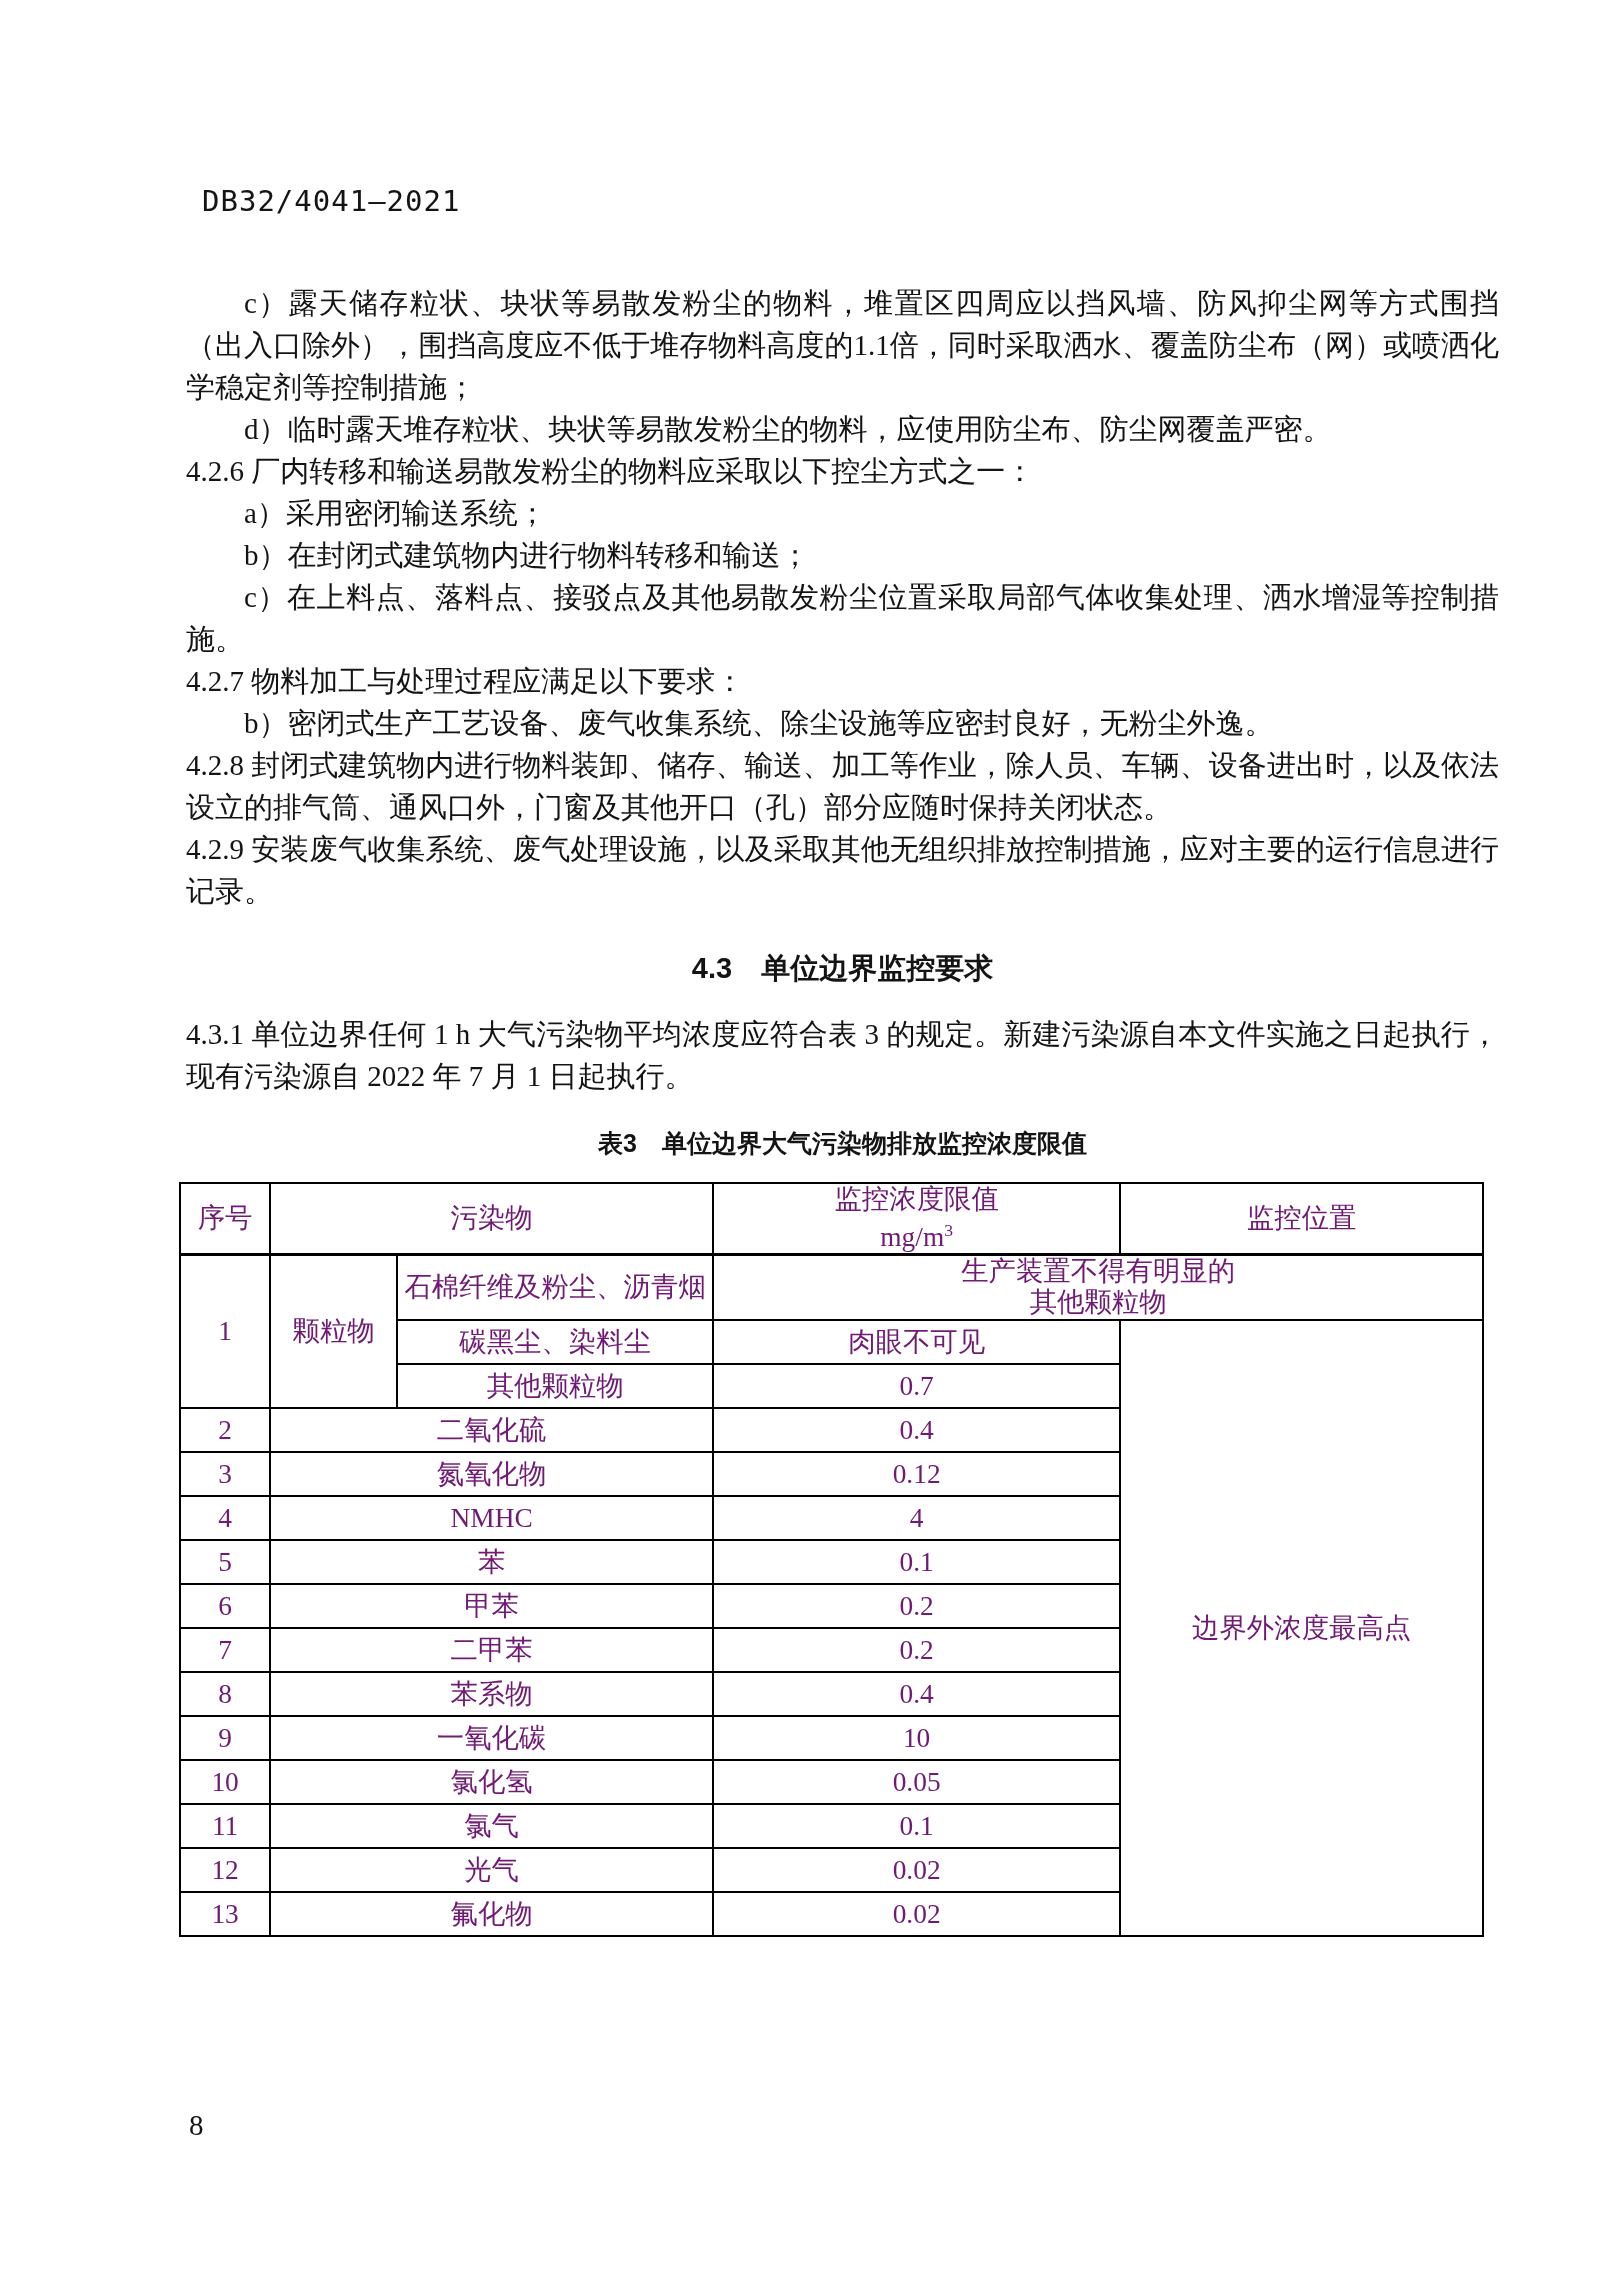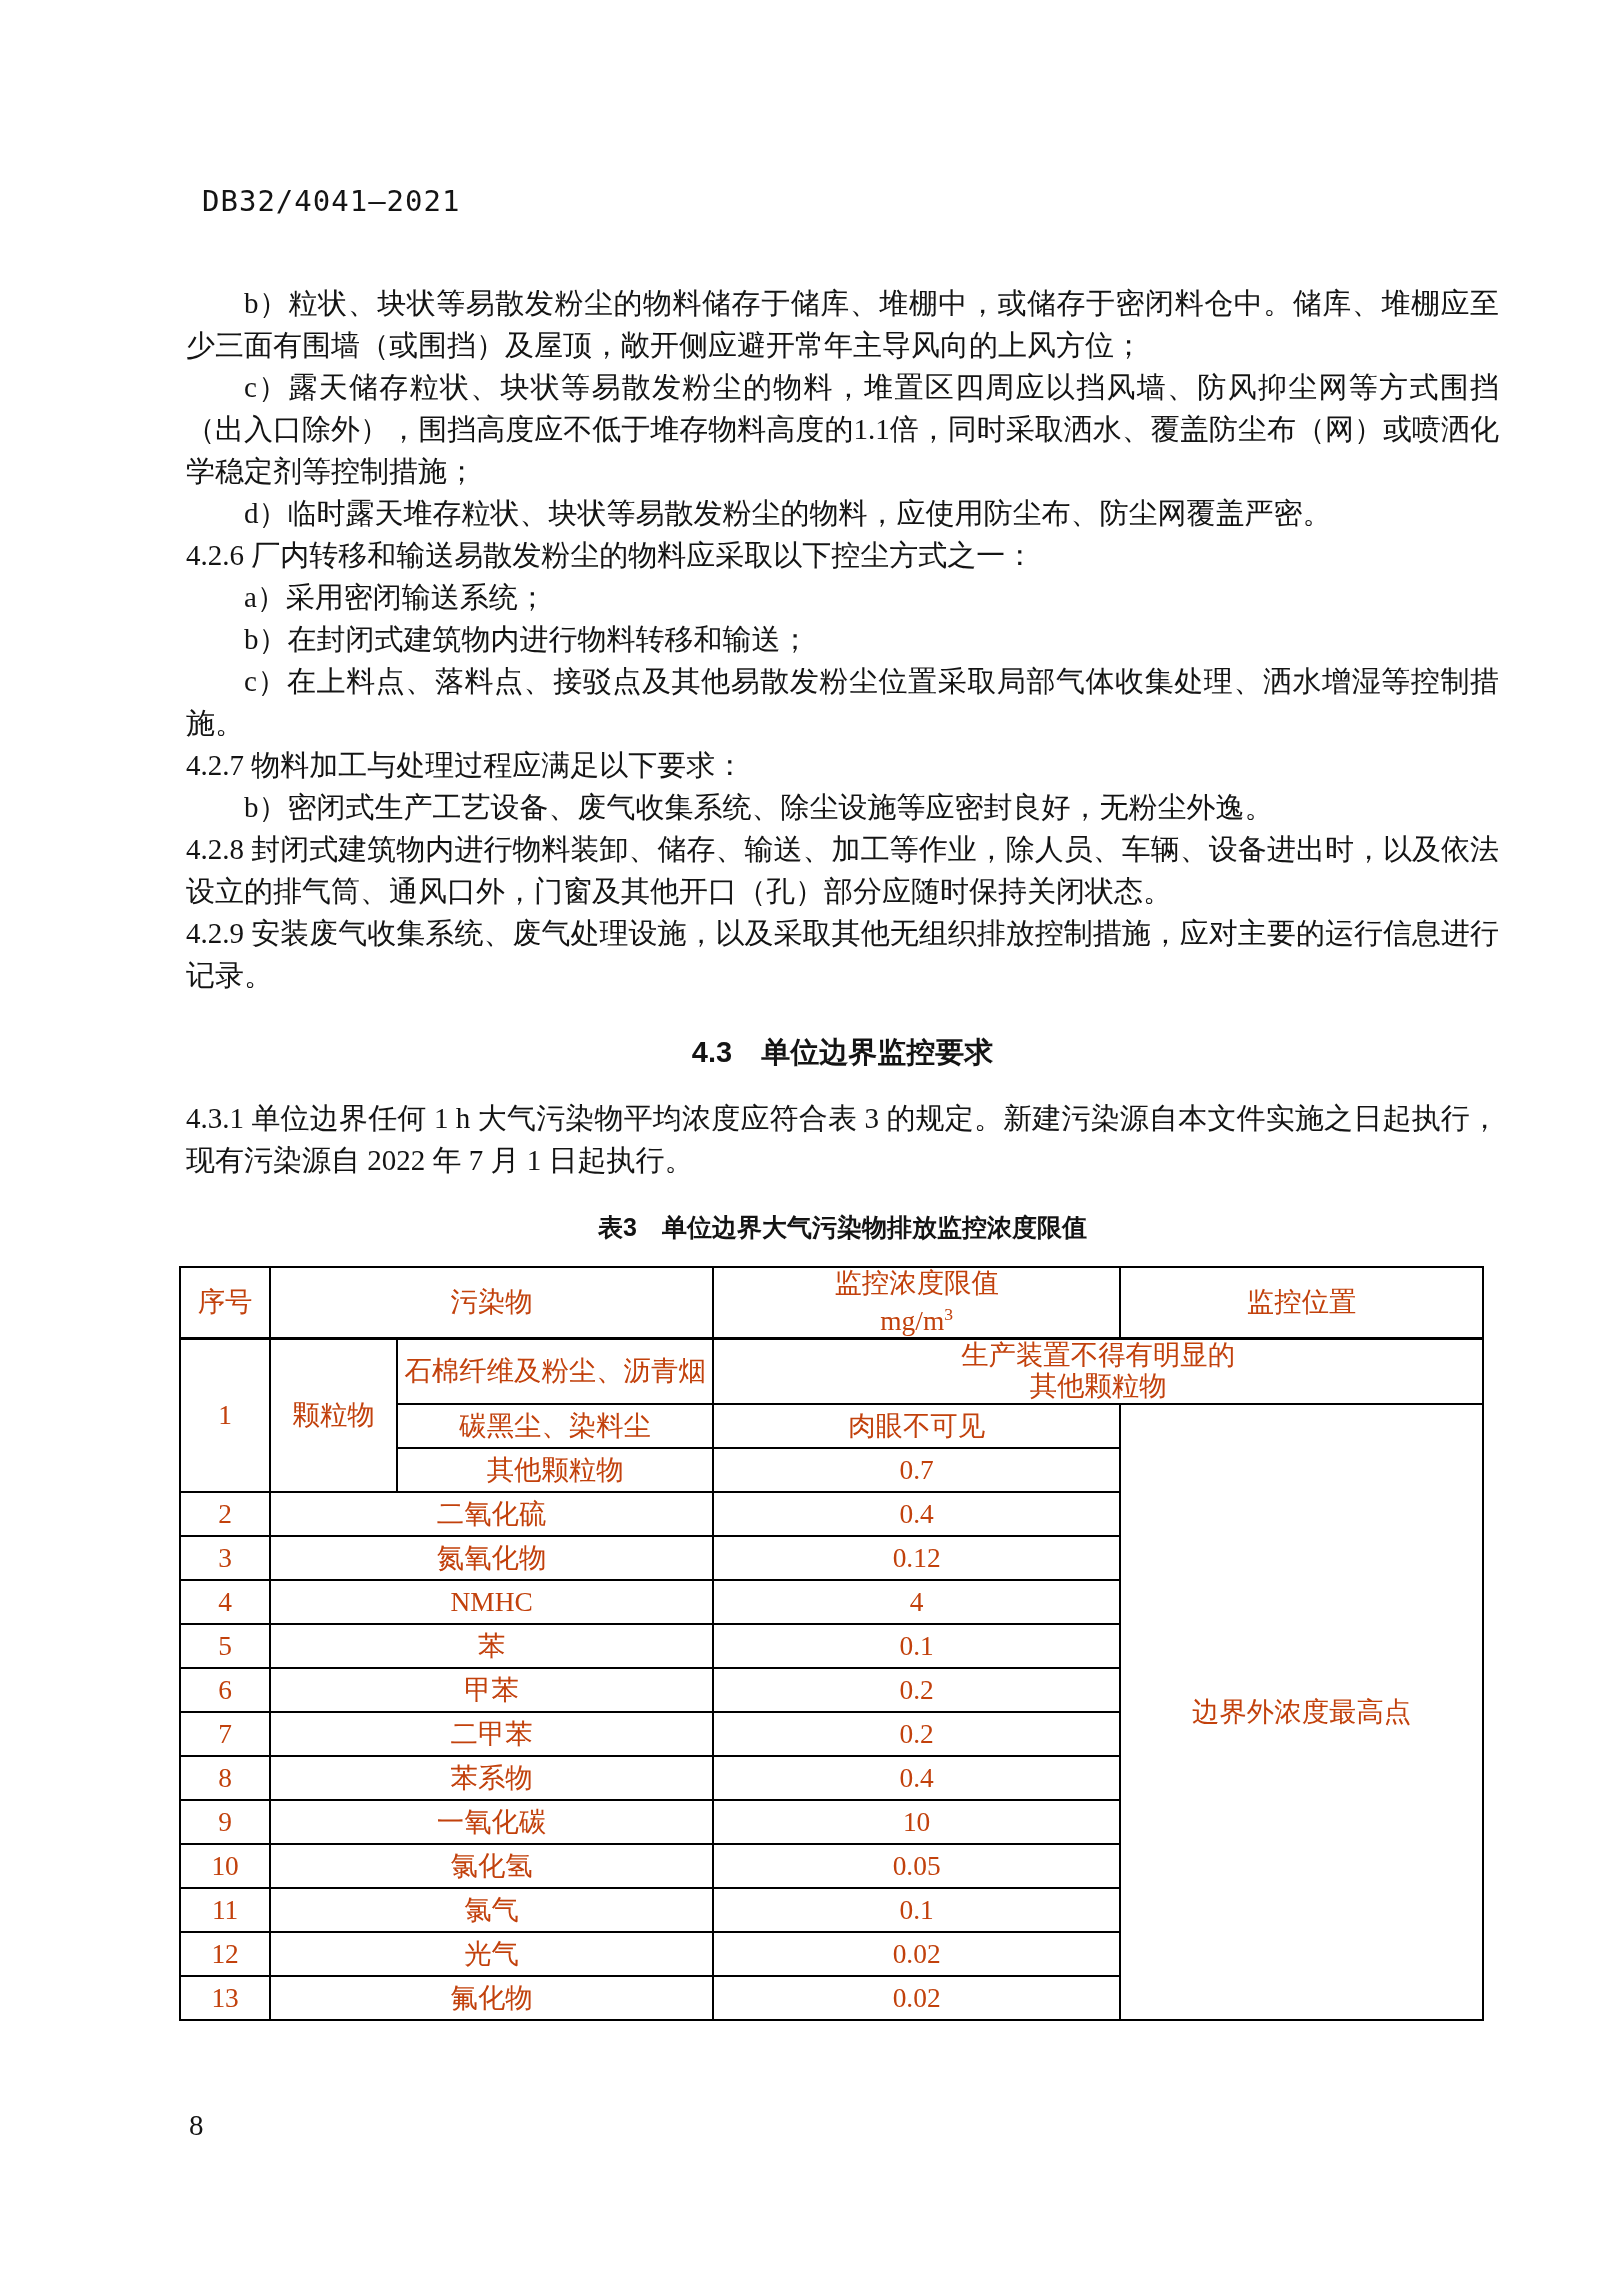--- a/index.html
+++ b/index.html
@@ -41,21 +41,21 @@
     font-size: 25px;
     text-align: center;
     margin: 25.5px 0 17.6px 0;
   }
   table.limits-table {
     border-collapse: collapse;
     table-layout: fixed;
     width: 1303px;
     margin-left: -6.9px;
     font-size: 27.4px;
-    color: #c2410c;
+    color: #701a75;
   }
   table.limits-table td {
     border-left: 2px solid #000;
     border-right: 2px solid #000;
     border-top: 2.9px solid #000;
     border-bottom: 2.9px solid #000;
     text-align: center;
     vertical-align: middle;
     padding: 0 3.9px;
     overflow: hidden;
@@ -70,21 +70,20 @@
     left: 189px; top: 2109px;
     font-size: 29px;
   }
 </style>
 </head>
 <body>
 
 <div class="doc-number">DB32/4041—2021</div>
 
 <div class="content">
-  <p class="para indent">b）粒状、块状等易散发粉尘的物料储存于储库、堆棚中，或储存于密闭料仓中。储库、堆棚应至少三面有围墙（或围挡）及屋顶，敞开侧应避开常年主导风向的上风方位；</p>
   <p class="para indent">c）露天储存粒状、块状等易散发粉尘的物料，堆置区四周应以挡风墙、防风抑尘网等方式围挡（出入口除外），围挡高度应不低于堆存物料高度的1.1倍，同时采取洒水、覆盖防尘布（网）或喷洒化学稳定剂等控制措施；</p>
   <p class="para indent">d）临时露天堆存粒状、块状等易散发粉尘的物料，应使用防尘布、防尘网覆盖严密。</p>
   <p class="para">4.2.6 厂内转移和输送易散发粉尘的物料应采取以下控尘方式之一：</p>
   <p class="para indent">a）采用密闭输送系统；</p>
   <p class="para indent">b）在封闭式建筑物内进行物料转移和输送；</p>
   <p class="para indent">c）在上料点、落料点、接驳点及其他易散发粉尘位置采取局部气体收集处理、洒水增湿等控制措施。</p>
   <p class="para">4.2.7 物料加工与处理过程应满足以下要求：</p>
   <p class="para indent">b）密闭式生产工艺设备、废气收集系统、除尘设施等应密封良好，无粉尘外逸。</p>
   <p class="para">4.2.8 封闭式建筑物内进行物料装卸、储存、输送、加工等作业，除人员、车辆、设备进出时，以及依法设立的排气筒、通风口外，门窗及其他开口（孔）部分应随时保持关闭状态。</p>
   <p class="para">4.2.9 安装废气收集系统、废气处理设施，以及采取其他无组织排放控制措施，应对主要的运行信息进行记录。</p>

